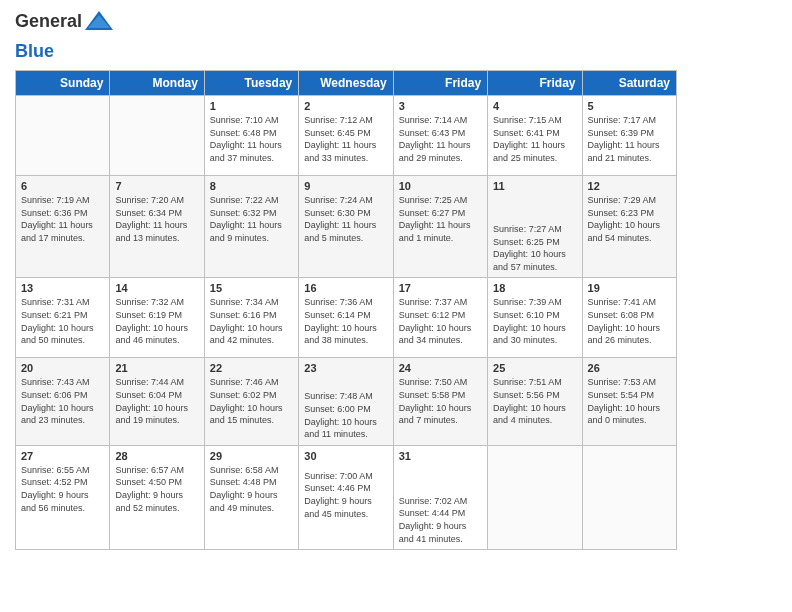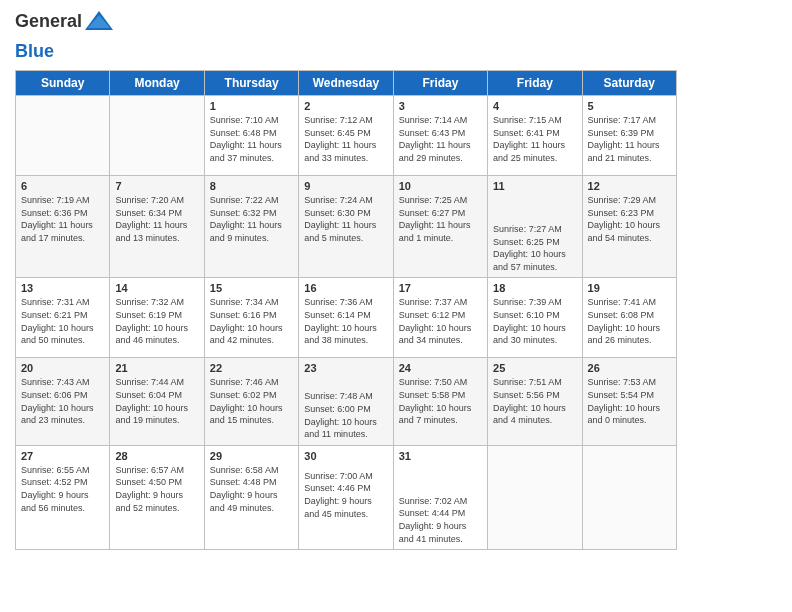--- a/index.html
+++ b/index.html
@@ -59,21 +59,21 @@
     table {
       width: 100%;
       border-collapse: collapse;
       table-layout: fixed;
     }
     thead tr th {
       background-color: #1a6bbf;
       color: #fff;
       font-size: 12px;
       font-weight: bold;
-      text-align: center;
+      text-align: right;
       padding: 5px 6px;
       border: 1px solid #c0c0c0;
     }
     tbody tr td {
       border: 1px solid #c0c0c0;
       vertical-align: top;
       padding: 4px 5px;
       font-size: 9.5px;
       color: #333;
       height: 80px;
@@ -120,21 +120,21 @@
       <h1></h1>
       <h2></h2>
     </div>
   </div>
 
   <table>
     <thead>
       <tr>
       <th>Sunday</th>
           <th>Monday</th>
-          <th>Thursday</th>
+          <th>Tuesday</th>
           <th>Wednesday</th>
           <th>Friday</th>
           <th>Friday</th>
           <th>Saturday</th>
         </tr>
     </thead>
     <tbody id="calendar-body">
     <tr>
           <td class="empty-cell"></td>
           <td class="empty-cell"></td>

